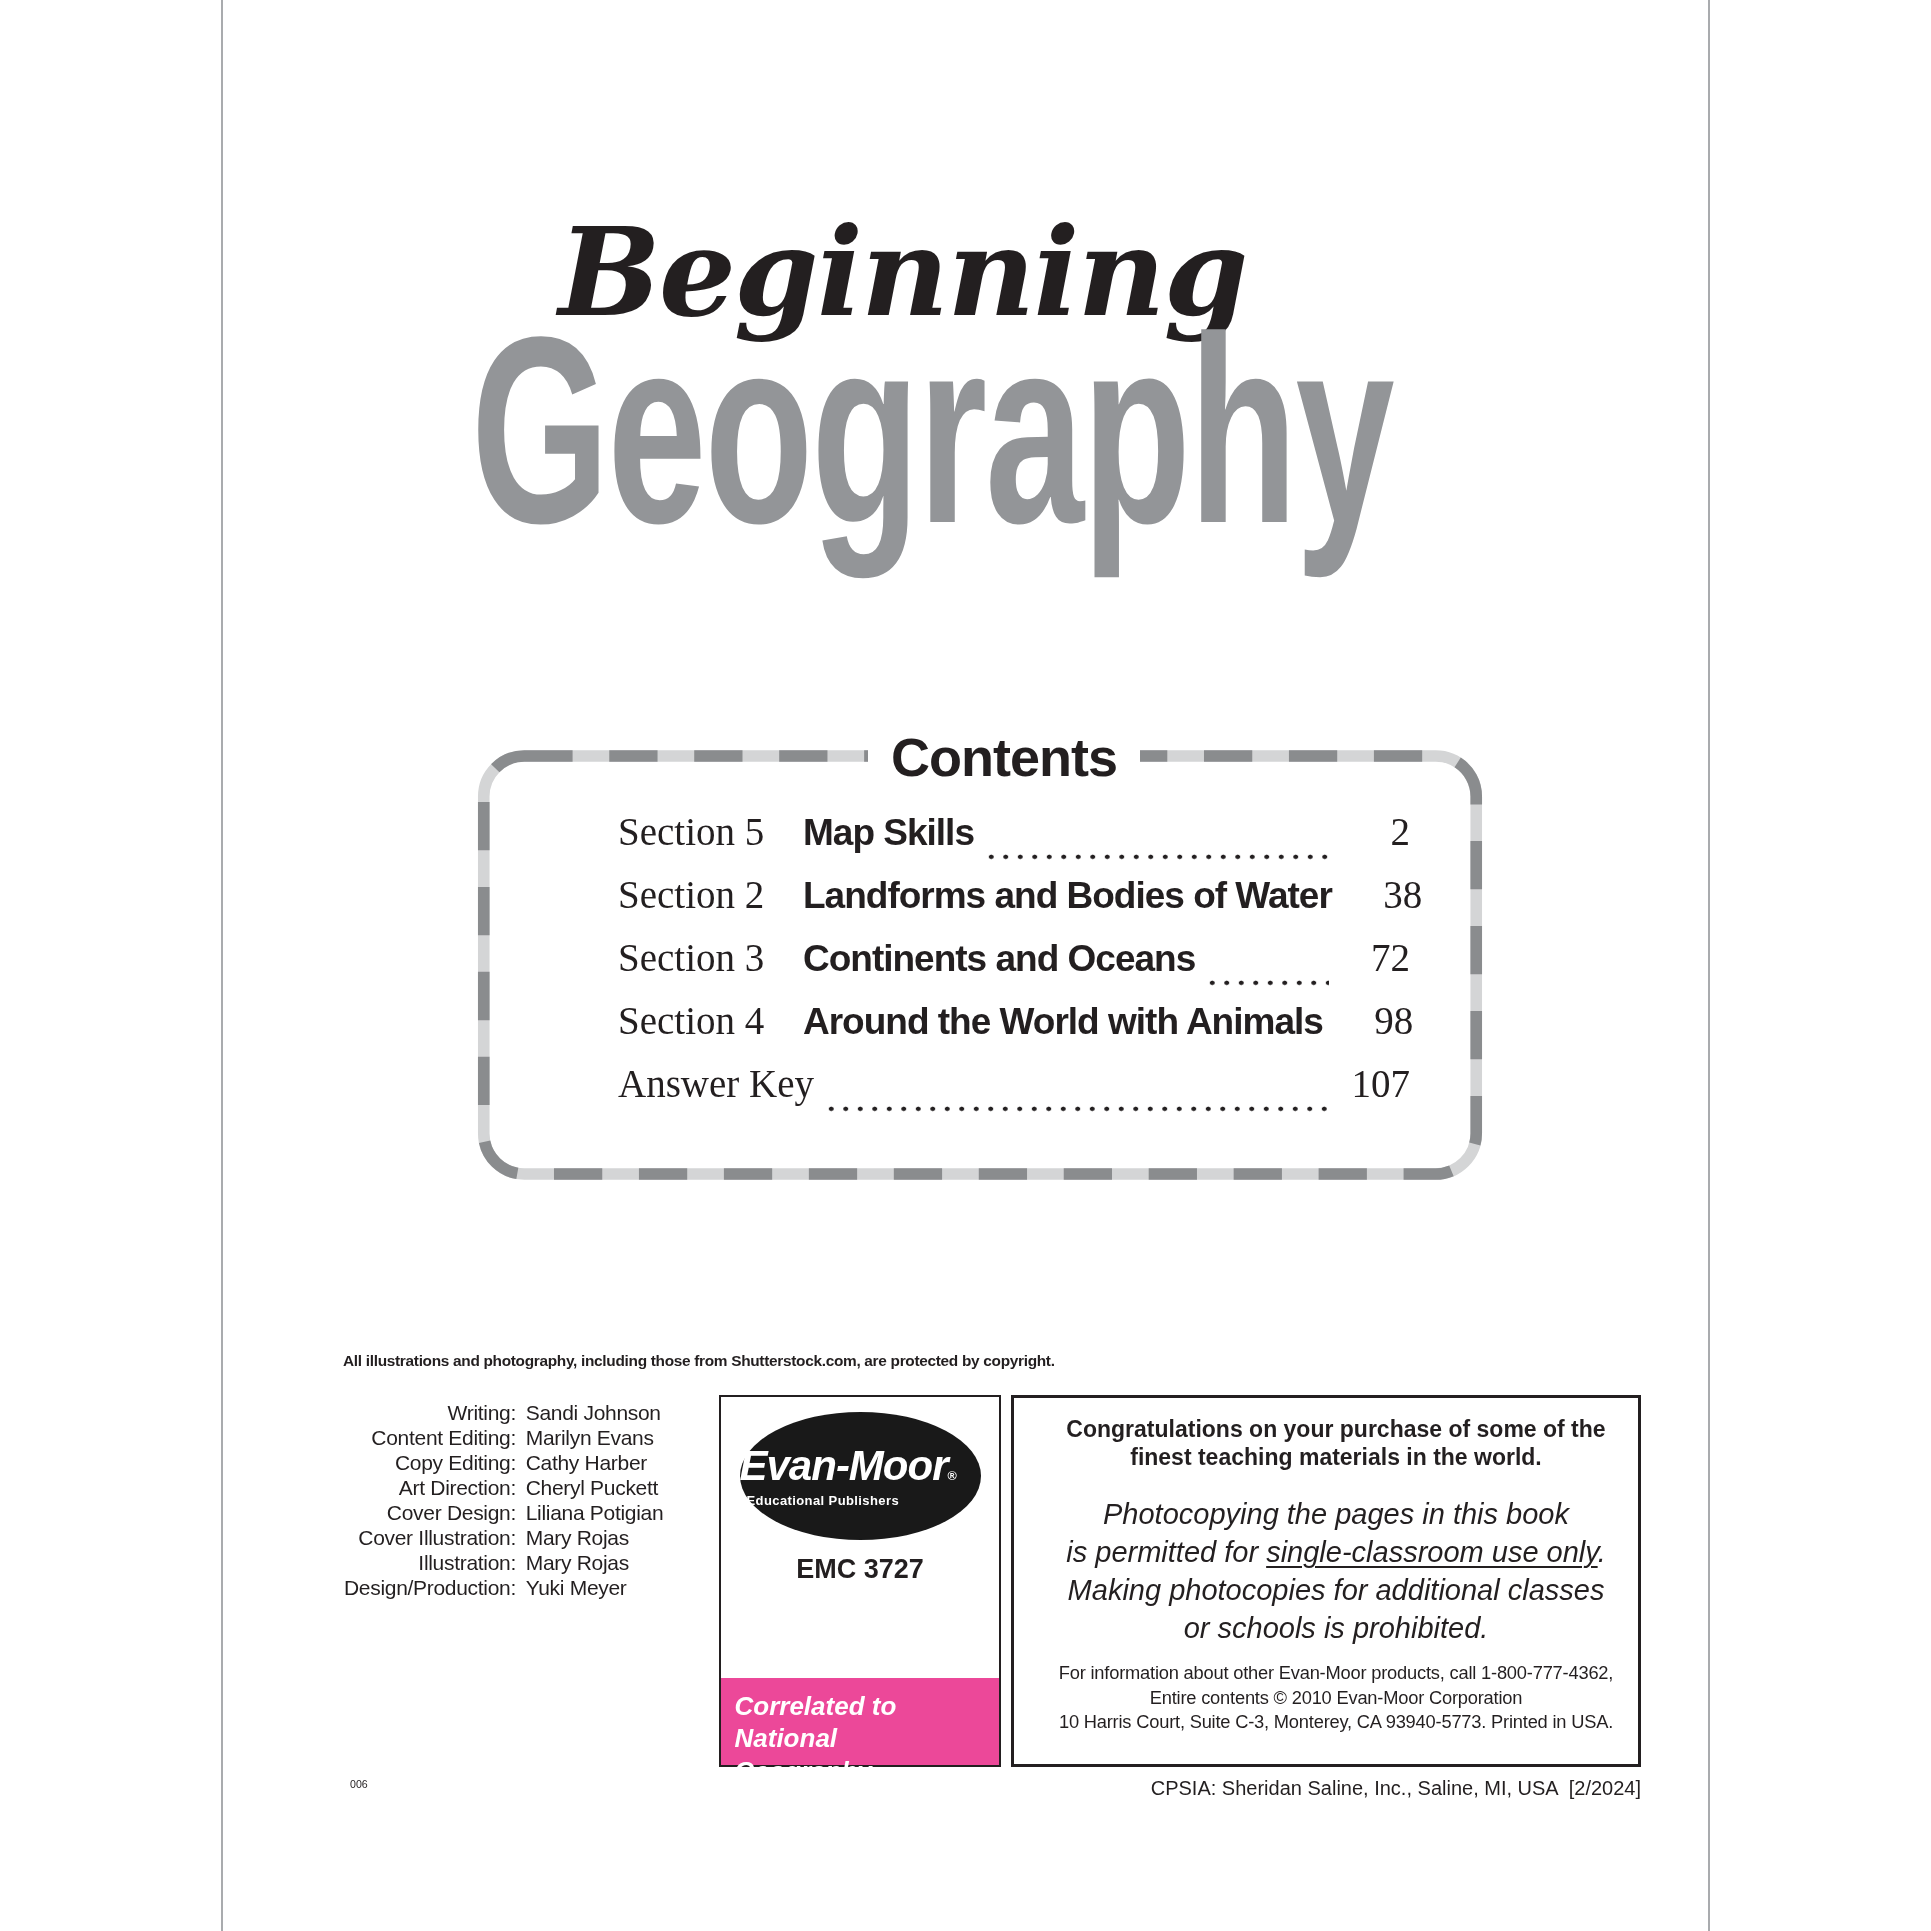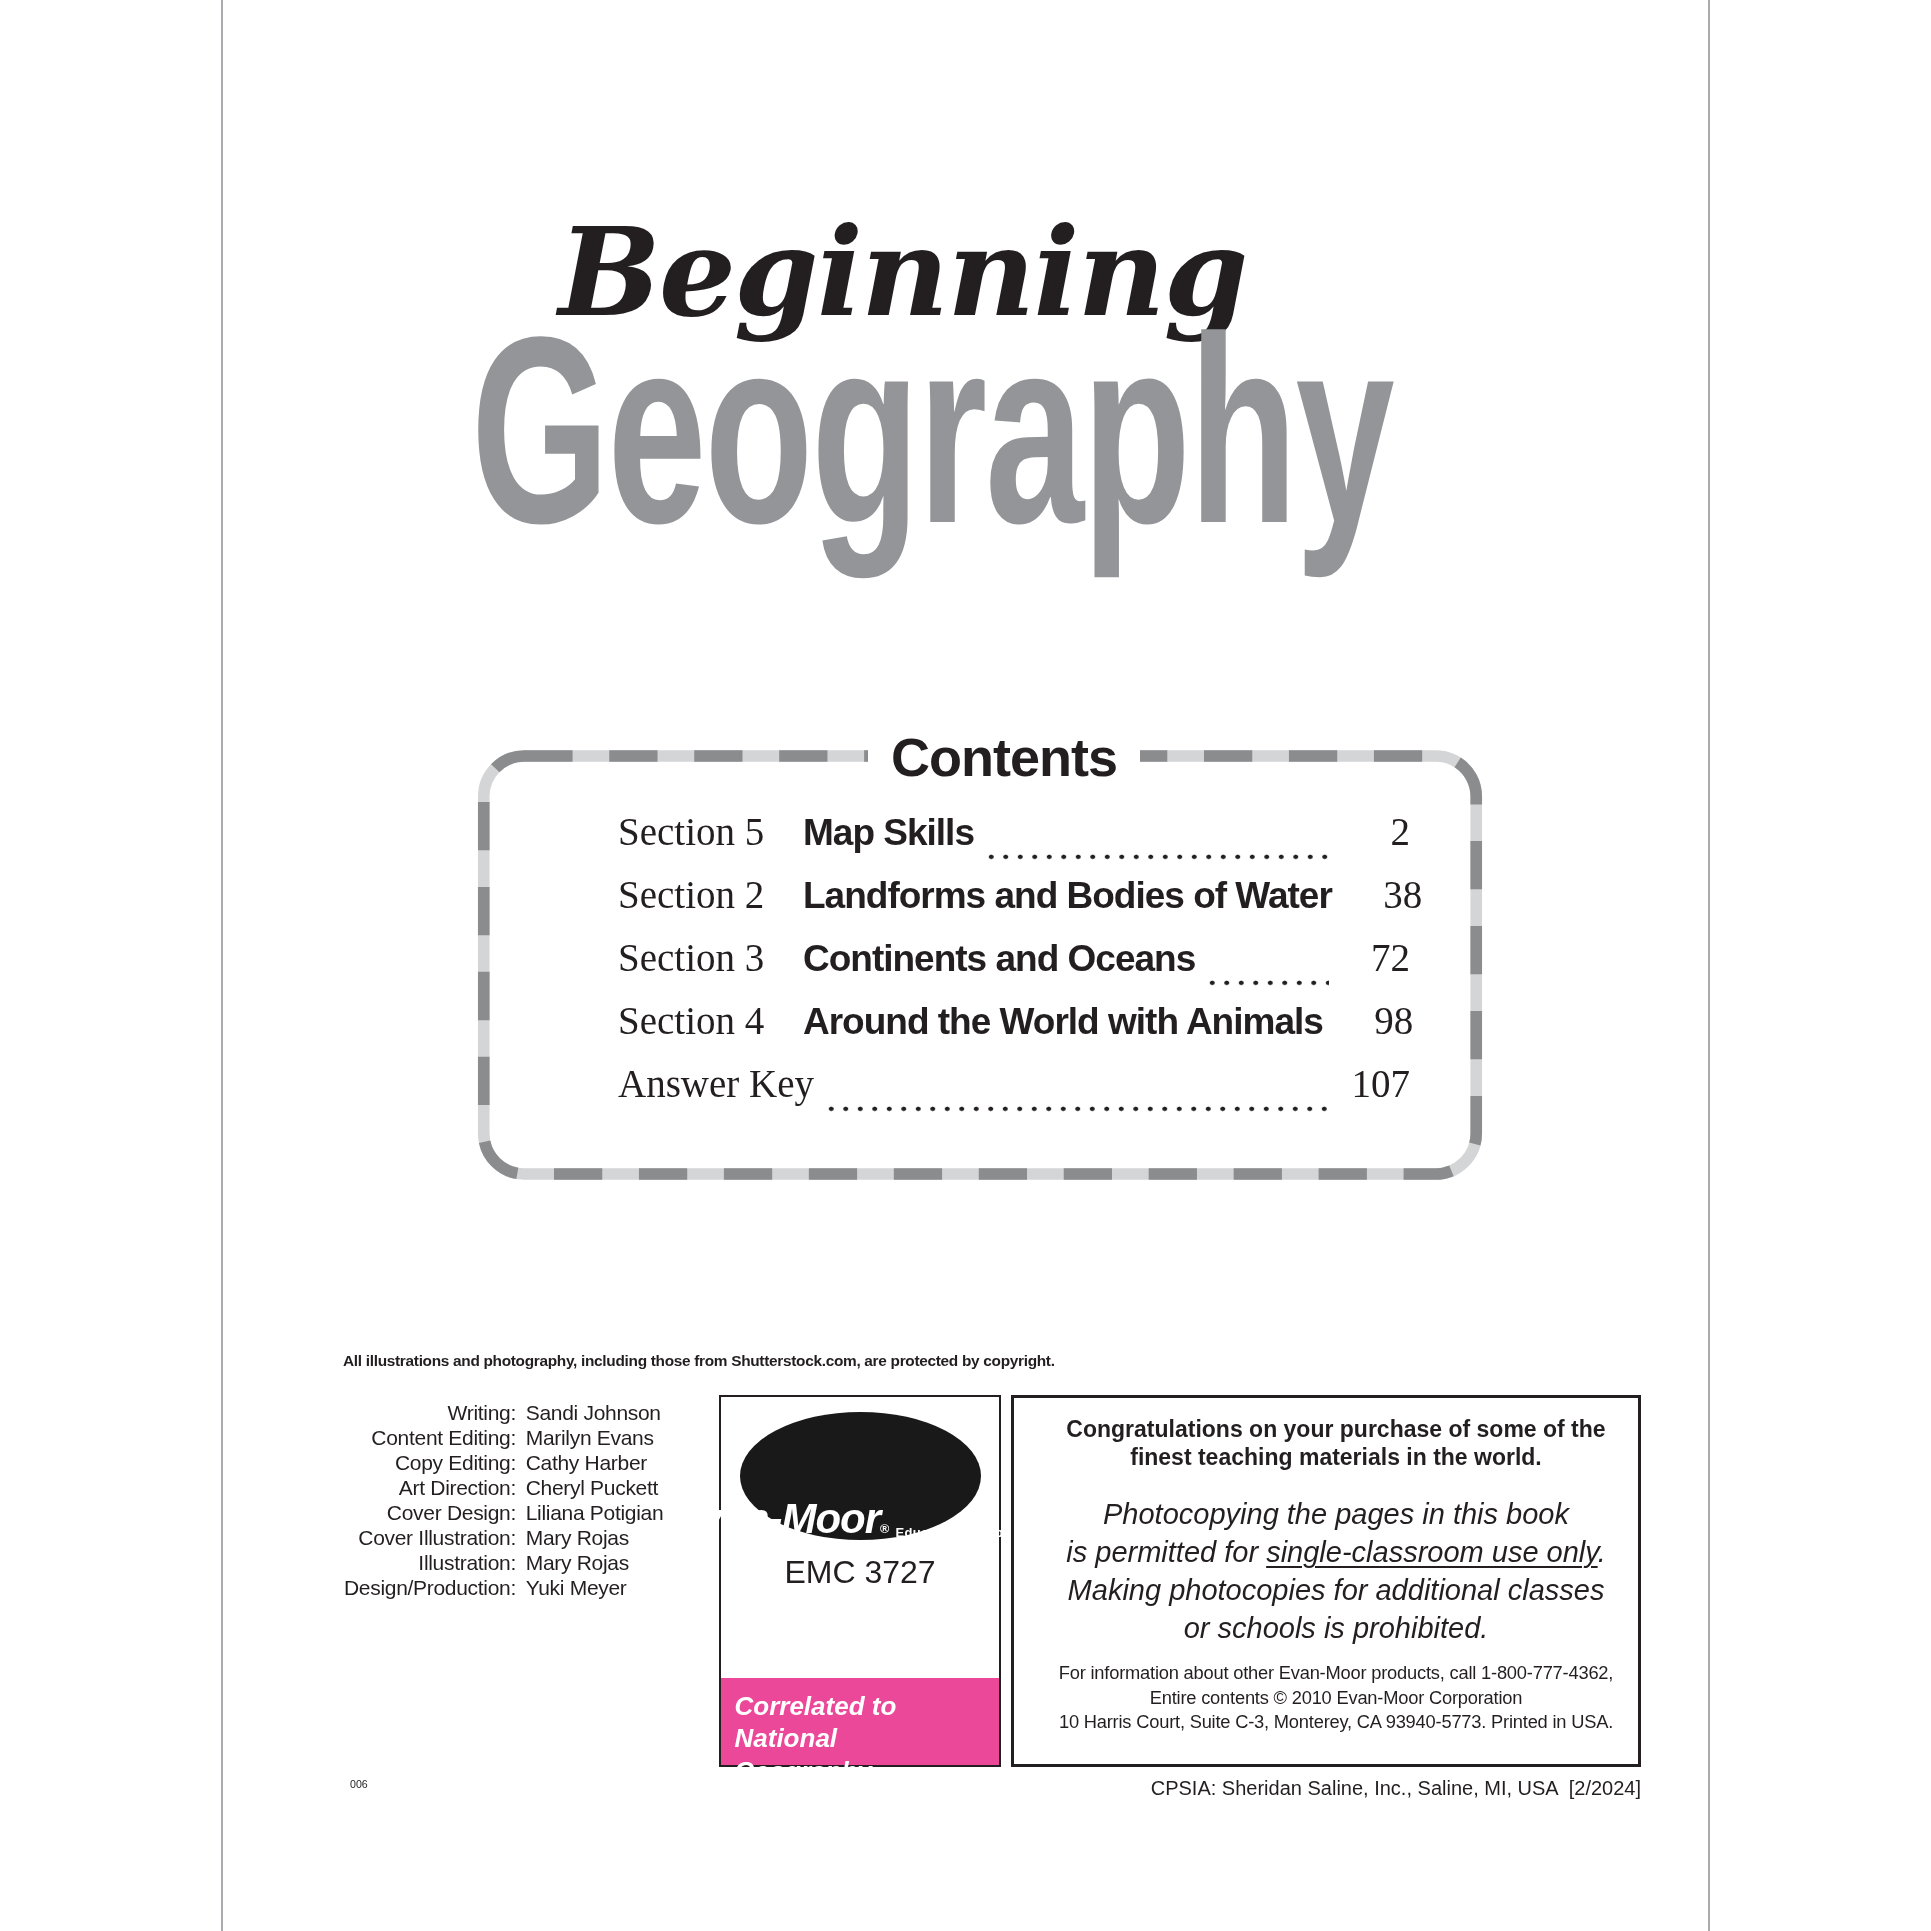--- a/index.html
+++ b/index.html
@@ -90,32 +90,32 @@
 
   
   .pub-box{
     position:absolute;left:719px;top:1395px;width:282px;height:372px;
     border:2.9px solid #231f20;box-sizing:border-box;
     text-align:center;
   }
   .pub-logo{
     width:241px;height:128px;margin:15.4px auto 0;
     background:#191919;border-radius:50%;
-    display:flex;align-items:flex-end;justify-content:center;
+    display:flex;flex-direction:column;align-items:flex-start;justify-content:center;
     color:#ffffff;
   }
   .pub-logo-name{
     font-style:italic;font-weight:bold;font-size:42px;line-height:1;
     letter-spacing:-1px;white-space:nowrap;
   }
   .pub-logo-name .reg{font-size:12.6px;font-style:normal;vertical-align:baseline;}
   .pub-logo-tag{
     font-weight:bold;font-size:13px;letter-spacing:0.4px;margin-top:6px;white-space:nowrap;padding-left:7px;
   }
-  .pub-emc{font-weight:normal;font-size:32px;margin-top:13.5px;}
+  .pub-emc{font-weight:bold;font-size:27px;margin-top:13.5px;}
   .pub-visit{font-size:23px;line-height:1.15;margin-top:7.7px;}
   .pub-visit .it{font-style:italic;}
   .pub-strip{
     position:absolute;left:0;right:0;bottom:0;height:87px;
     background:#ec4899;color:#ffffff;
     font-style:italic;font-weight:bold;font-size:26px;line-height:1.25;
     text-align:left;padding:11.6px 0 0 13.5px;box-sizing:border-box;
   }
 
   

